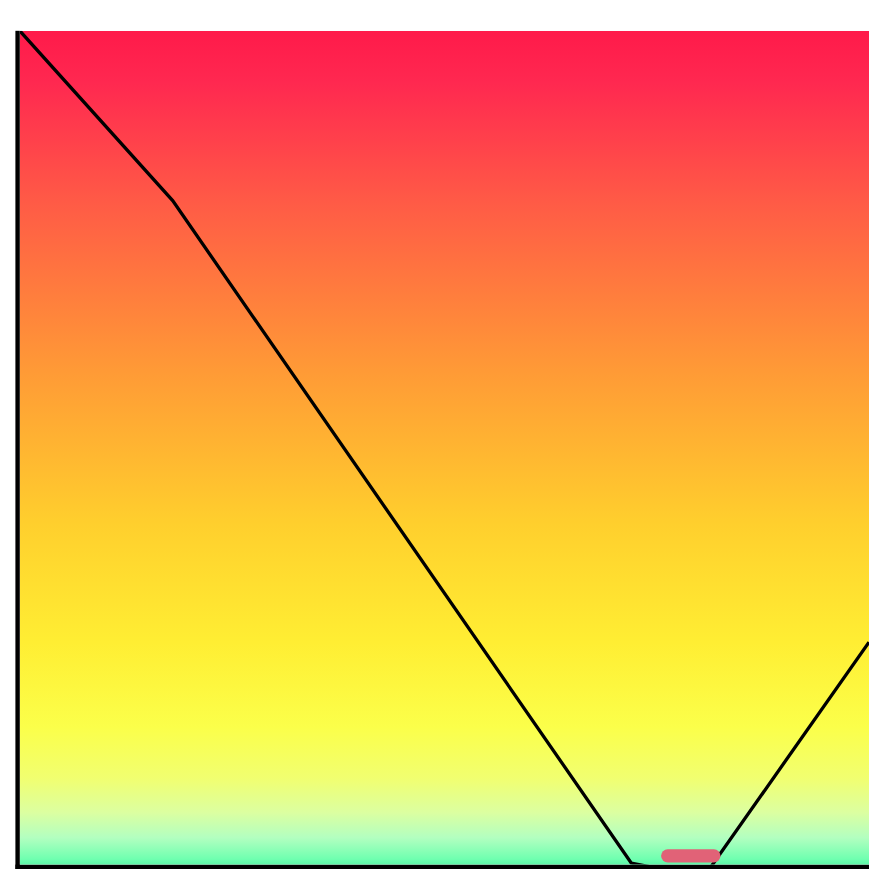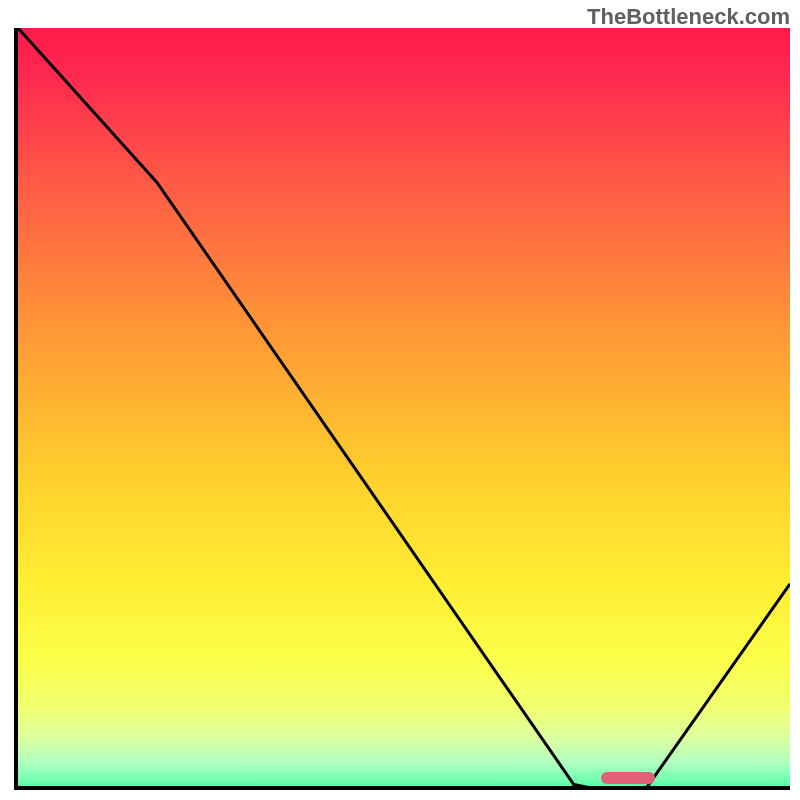--- a/index.html
+++ b/index.html
@@ -46,21 +46,20 @@
     position: absolute;
     height: 12px;
     border-radius: 6px;
     background: #e16277;
   }
 </style>
 </head>
 <body>
 
 <div class="container">
-  <div class="watermark">TheBottleneck.com</div>
   <div class="plot-area">
     <svg class="gradient" viewBox="0 0 100 100" preserveAspectRatio="none">
       <defs>
         <linearGradient id="bg" x1="0" y1="0" x2="0" y2="1">
             <stop offset="0%" stop-color="#ff1a4a"></stop>
             <stop offset="6%" stop-color="#ff2850"></stop>
             <stop offset="20%" stop-color="#ff5a46"></stop>
             <stop offset="40%" stop-color="#ff9a36"></stop>
             <stop offset="57.99999999999999%" stop-color="#ffcf2d"></stop>
             <stop offset="72%" stop-color="#ffee33"></stop>

